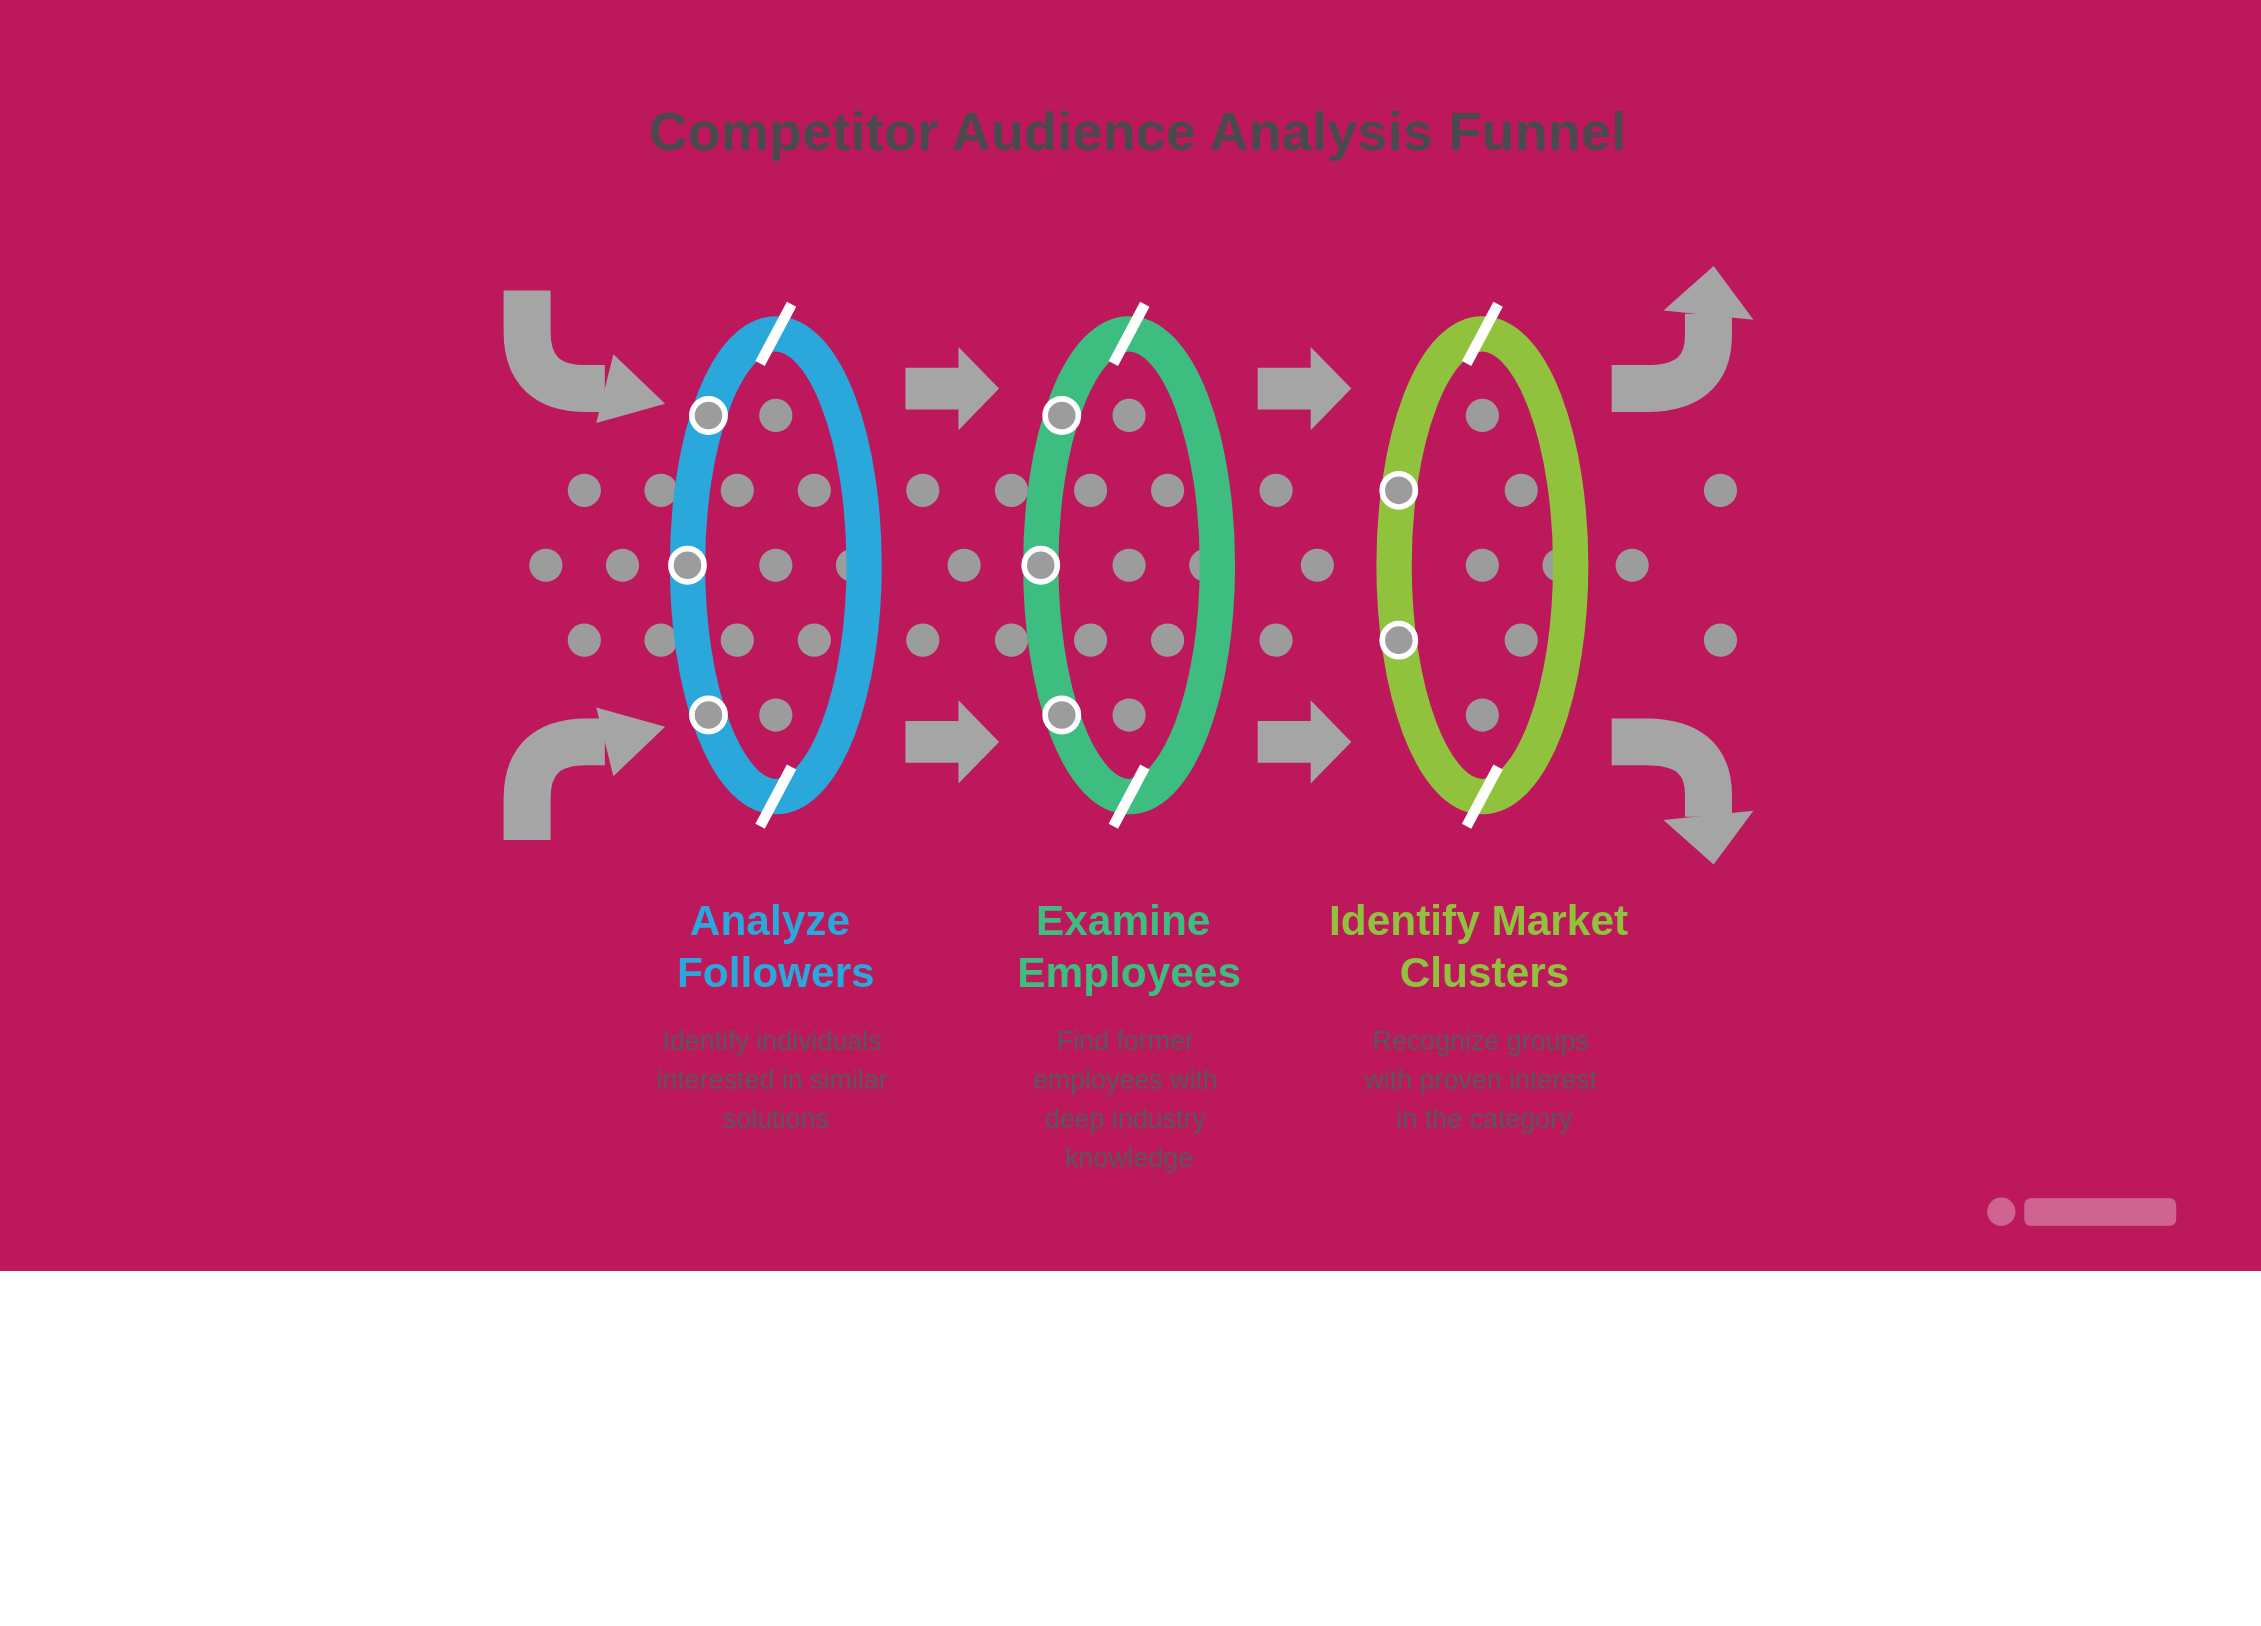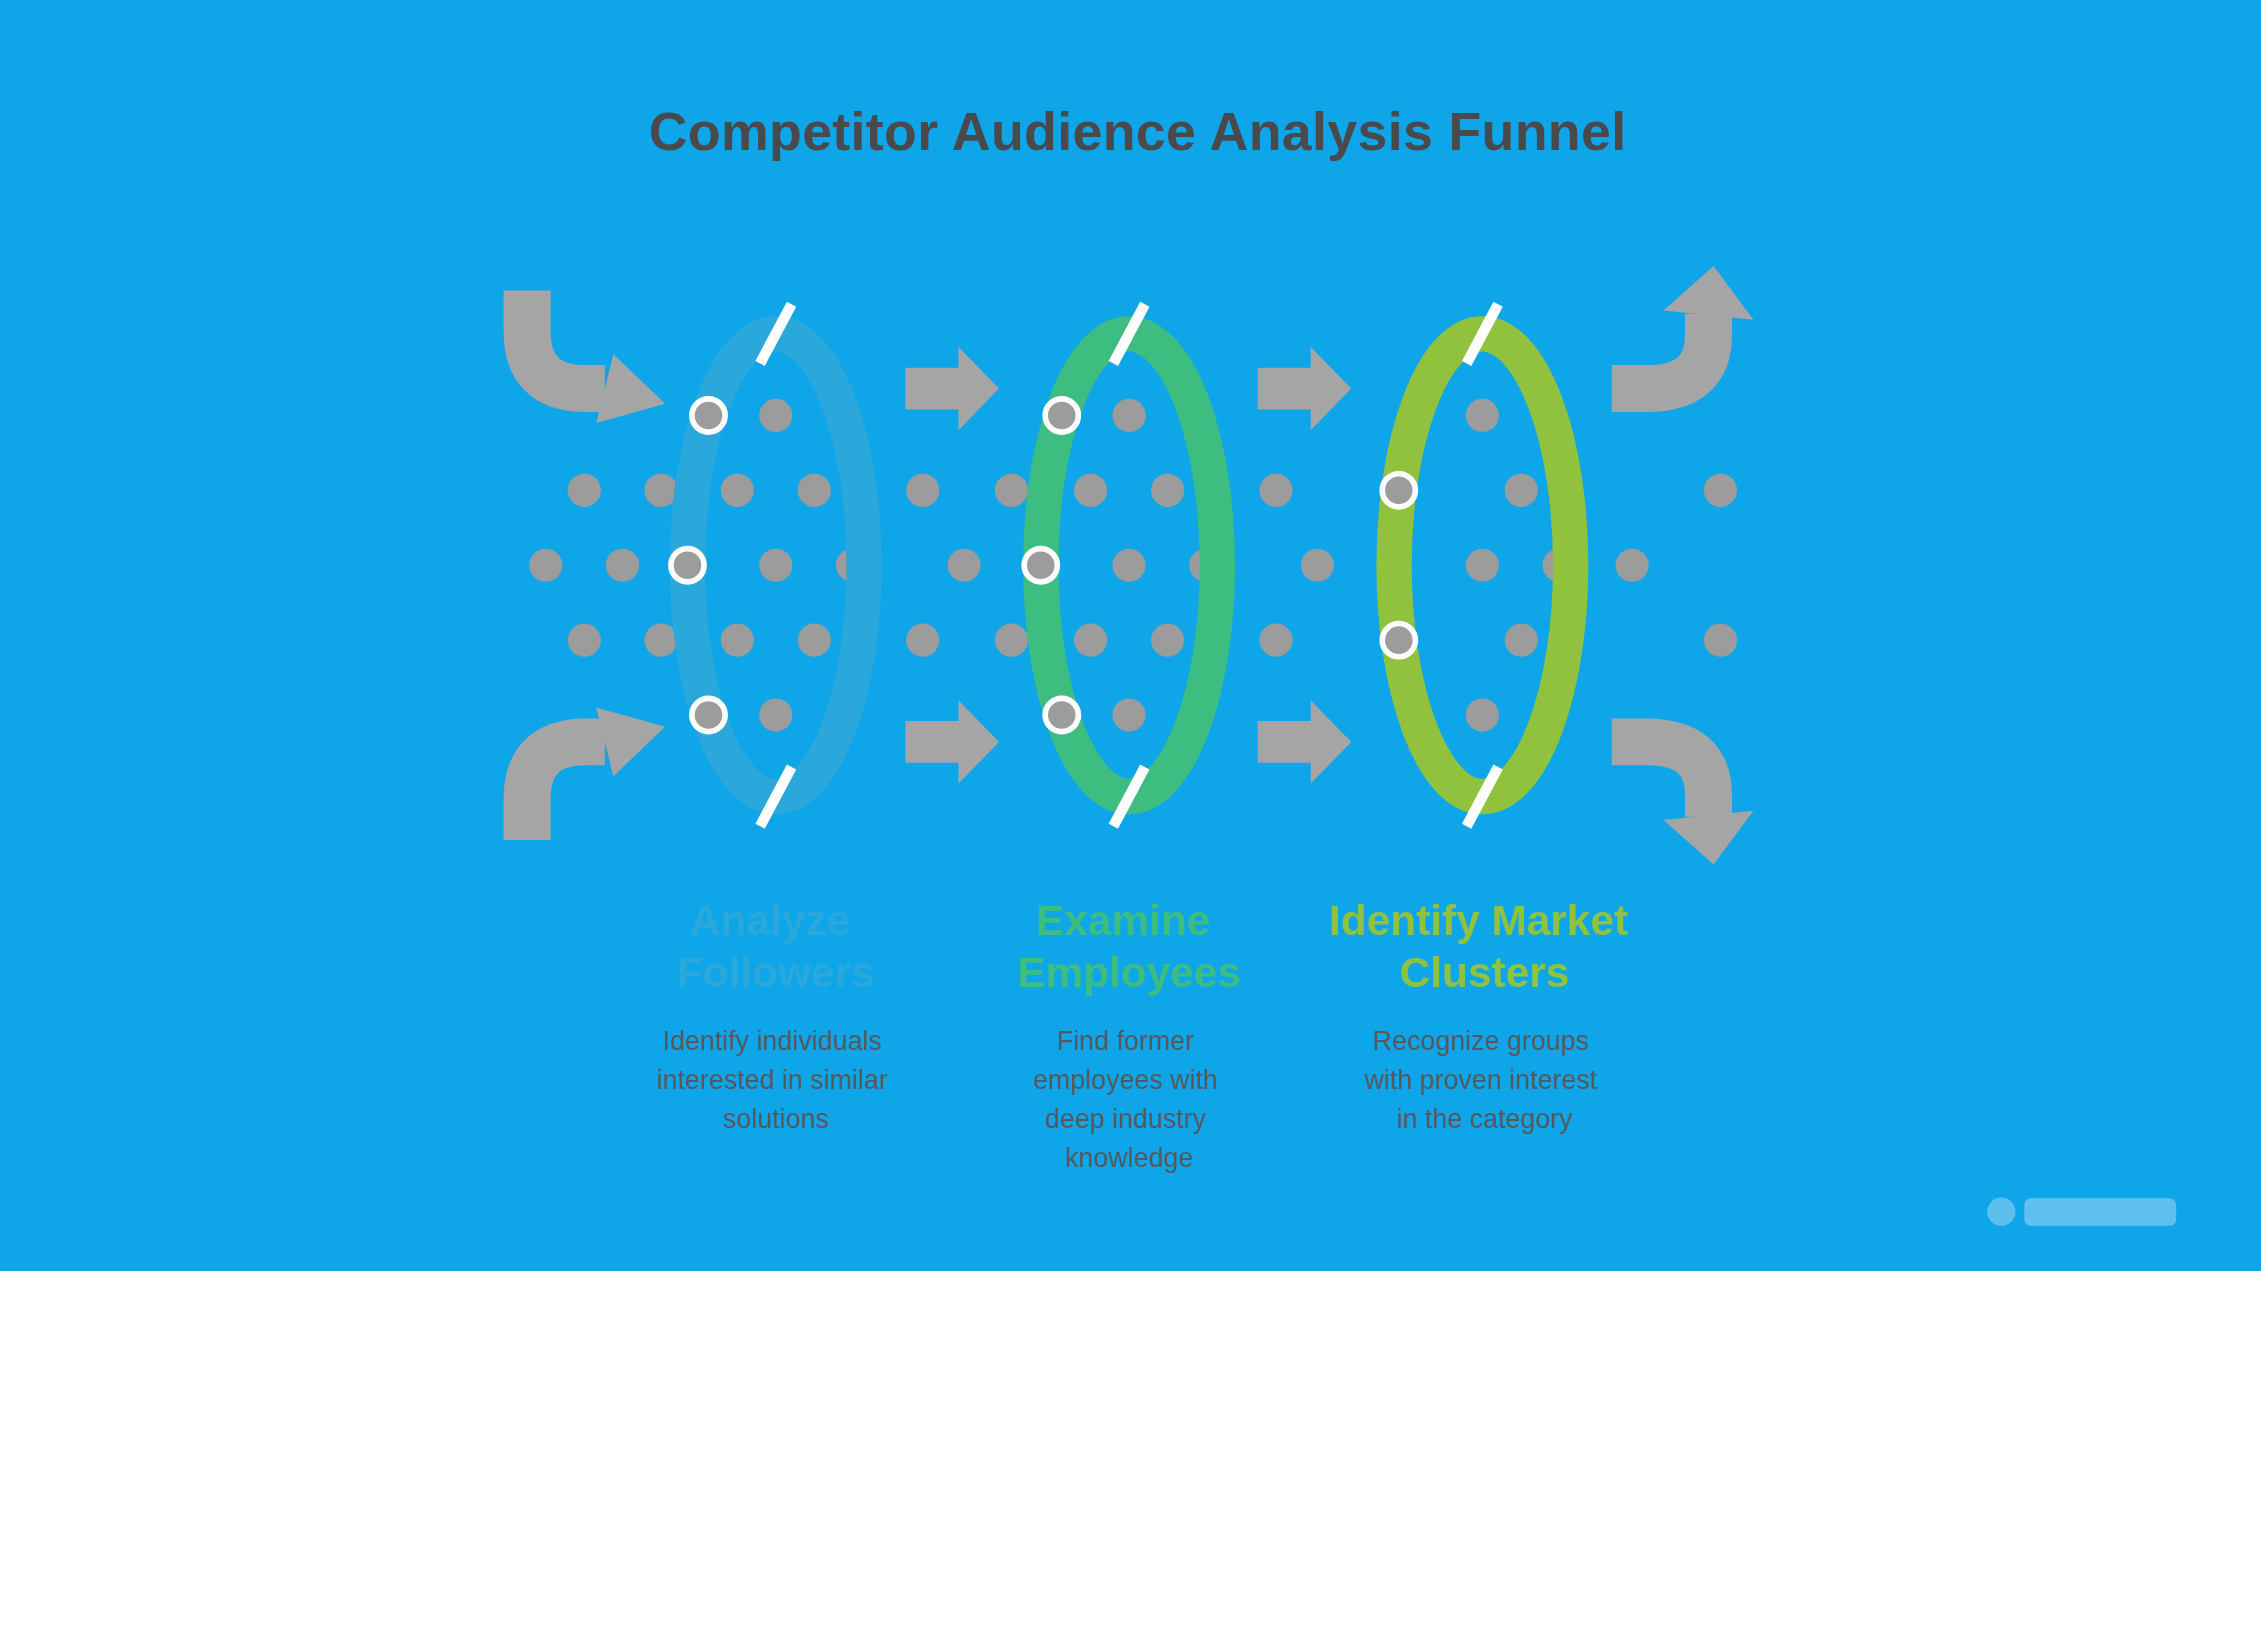--- a/index.html
+++ b/index.html
@@ -1,20 +1,20 @@
 <!DOCTYPE html>
 <html style="font-size:7.2px"><head>
 <meta charset="utf-8">
 <style>
   html,body{margin:0;padding:0;background:#ffffff;}
   .stage{
     position:relative;
     width:100vw;
     height:56.203vw; 
-    background:#0ea5e9;
+    background:#be185d;
     overflow:hidden;
     font-family:"Liberation Sans", sans-serif;
     text-align:right;
   }
   svg{position:absolute;inset:0;width:100%;height:100%;display:block;}
   .title-text{
     font-family:"Liberation Sans", sans-serif;
     font-weight:bold;
     font-size:152px;
     letter-spacing:1px;

